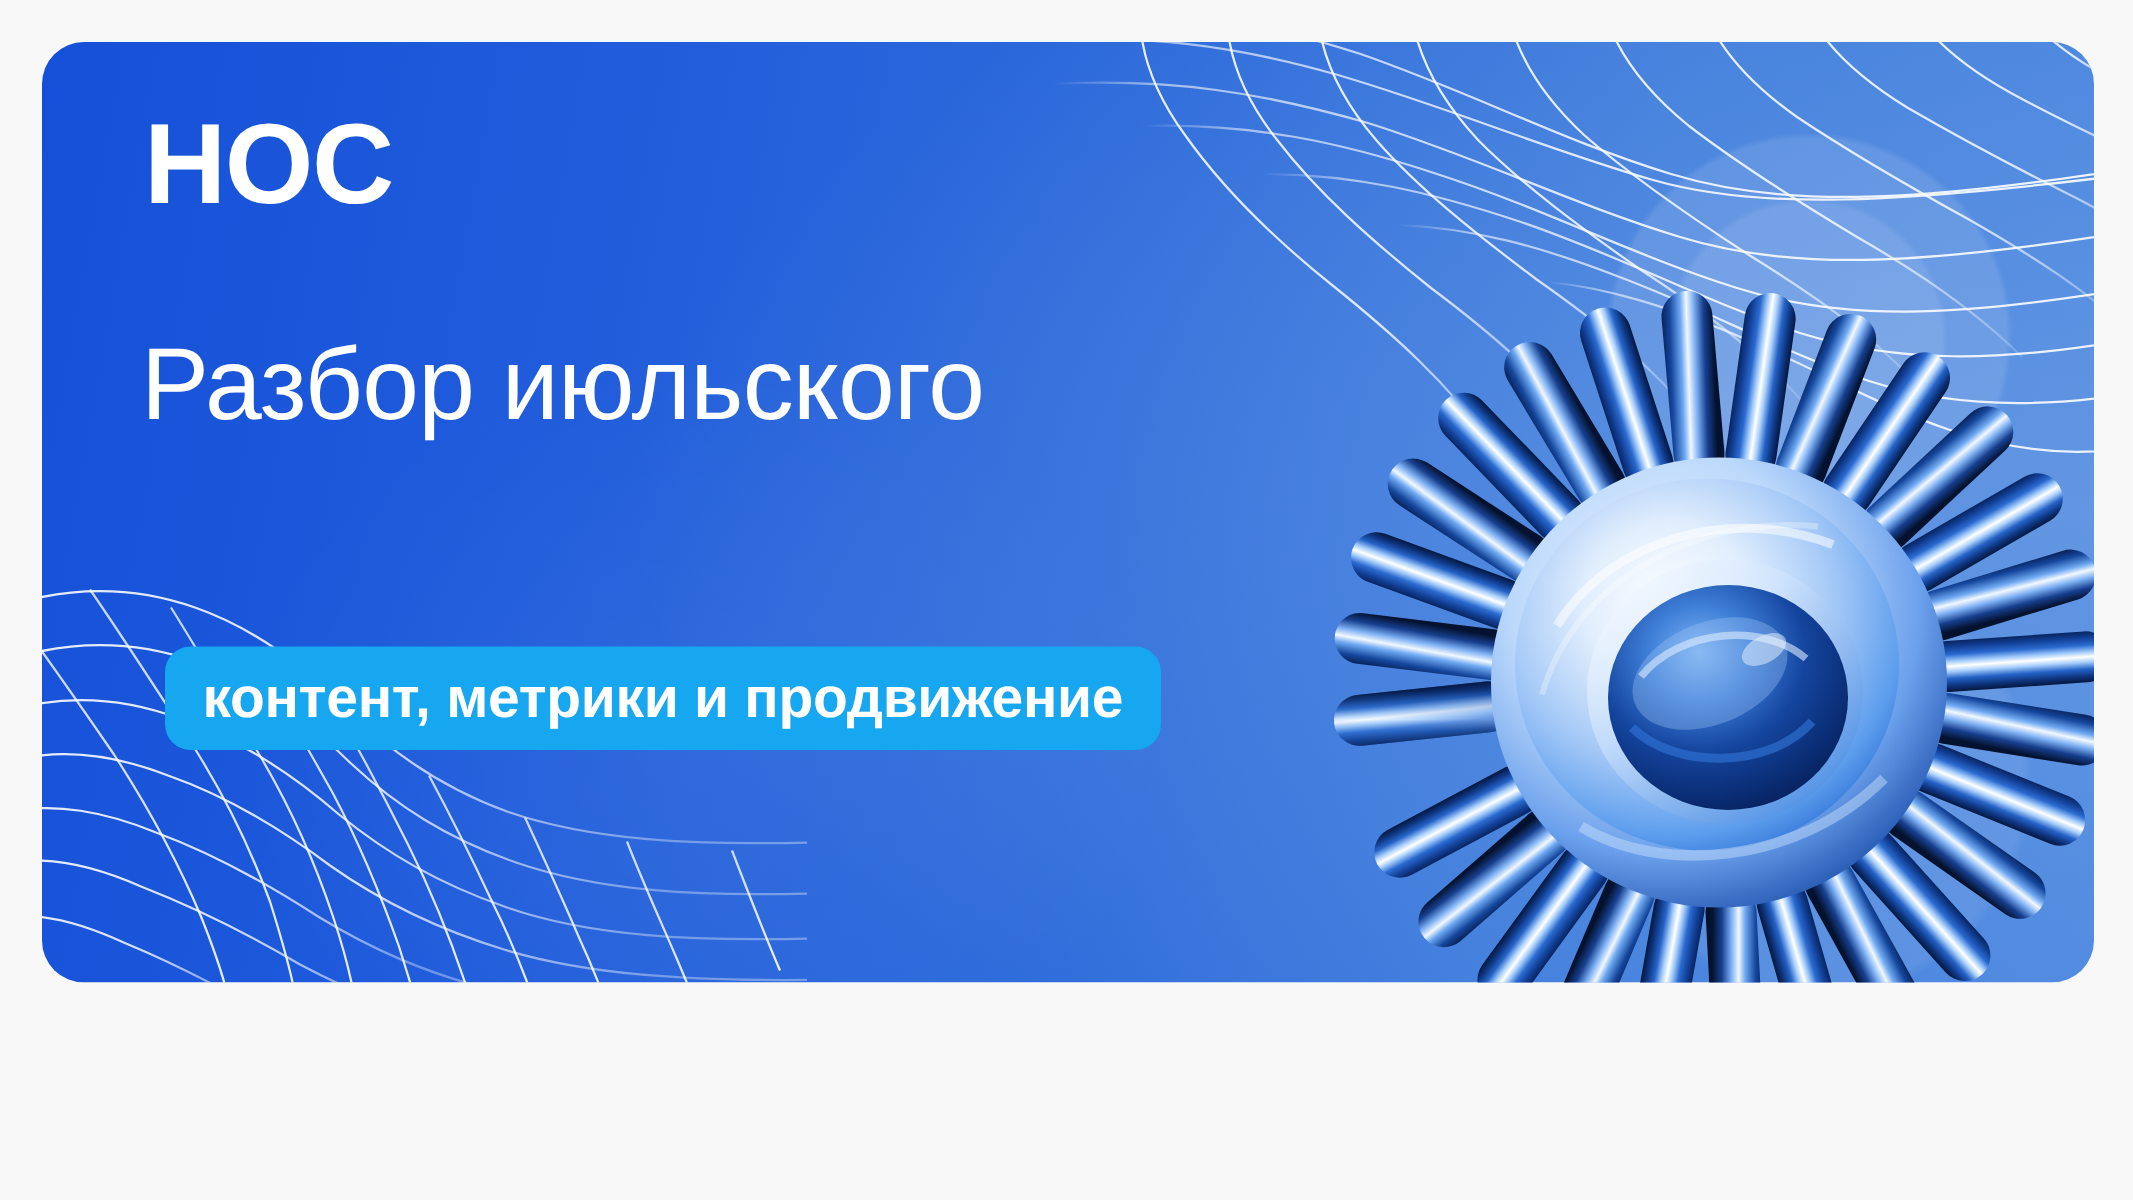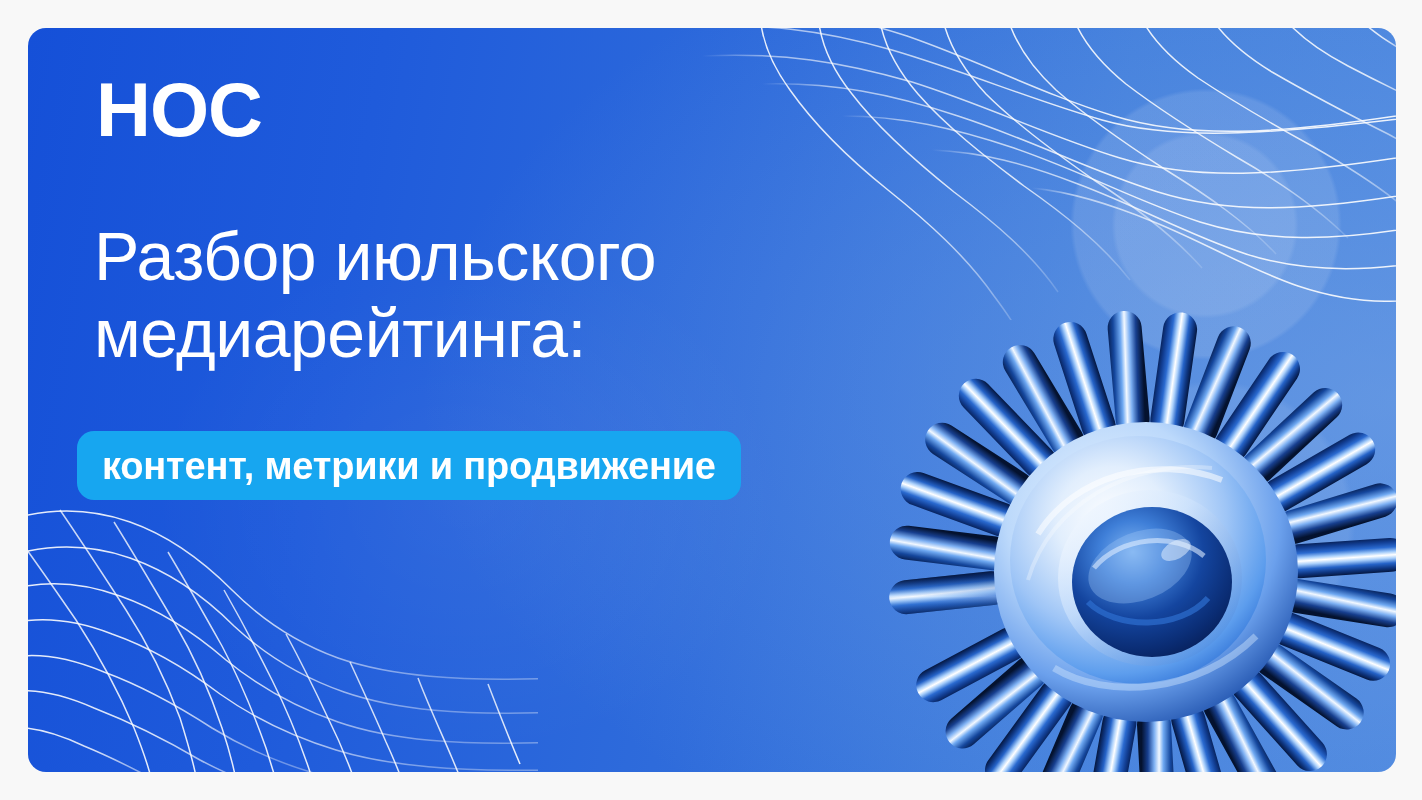--- a/index.html
+++ b/index.html
@@ -5,22 +5,22 @@
   * { margin:0; padding:0; box-sizing:border-box; }
   html,body{
     width:1422px; height:800px; overflow:hidden;
     background:#f8f8f8;
     font-family:"Liberation Sans","DejaVu Sans",sans-serif;
   }
   #stage{ position:relative; width:1422px; height:800px; background:#f8f8f8; }
 
   
   #card{
-    position:absolute; left:28px; top:28px; width:1368px; height:744px;
-    border-radius:18px; overflow:hidden;
+    position:absolute; left:28px; top:28px; width:1368px; height:627px;
+    border-radius:28px; overflow:hidden;
     background:
       radial-gradient(115% 120% at 100% 50%, rgba(120,165,230,.55) 0%, rgba(120,165,230,0) 62%),
       linear-gradient(100deg,#1550d8 0%,#1f5bdb 24%,#2f6cdb 52%,#3f7ddc 74%,#4a86df 100%);
   }
 
   
   .ring{ position:absolute; border-radius:50%; pointer-events:none; }
   .ring.r1{ width:300px;height:300px; right:40px; top:46px;
             background:radial-gradient(circle,rgba(255,255,255,.115) 0 62%,rgba(255,255,255,0) 64%); }
   .ring.r2{ width:210px;height:210px; right:86px; top:92px;
@@ -44,21 +44,21 @@
     font-size:76px; font-weight:700; letter-spacing:-1px;
     color:#ffffff; line-height:1;
   }
   #title{
     position:absolute; left:66px; top:190px; width:790px;
     font-size:68px; font-weight:400; line-height:1.13;
     color:#ffffff; letter-spacing:-.5px;
   }
   #title .l2{ display:block; }
   #pill{
-    position:absolute; left:49px; top:403px;
+    position:absolute; left:82px; top:403px;
     height:69px; padding:0 25px; border-radius:17px;
     background:#17a6f0; display:flex; align-items:center;
   }
   #pill span{
     font-size:38px; font-weight:700; color:#ffffff; letter-spacing:-.2px;
     white-space:nowrap; line-height:1;
   }
 </style>
 </head>
 <body>
@@ -303,21 +303,20 @@
         <path d="M-52,-4 C-26,-36 30,-40 58,-16" fill="none" stroke="#dcebff" stroke-opacity=".6" stroke-width="5"></path>
         <path d="M-58,30 C-30,58 34,58 62,26" fill="none" stroke="#2e6fd0" stroke-opacity=".7" stroke-width="6"></path>
         <ellipse cx="30" cy="-22" rx="16" ry="9" fill="#eaf4ff" opacity=".5" transform="rotate(-28 30 -22)"></ellipse>
       </g>
     </svg>
 
     <div id="logo">НОС</div>
 
     <div id="title">
       <span class="l1">Разбор июльского</span>
-      <span class="l2">медиарейтинга:</span>
     </div>
 
     <div id="pill">
       <span>контент, метрики и продвижение</span>
     </div>
 
   </div>
 </div>
 
 </body></html>

